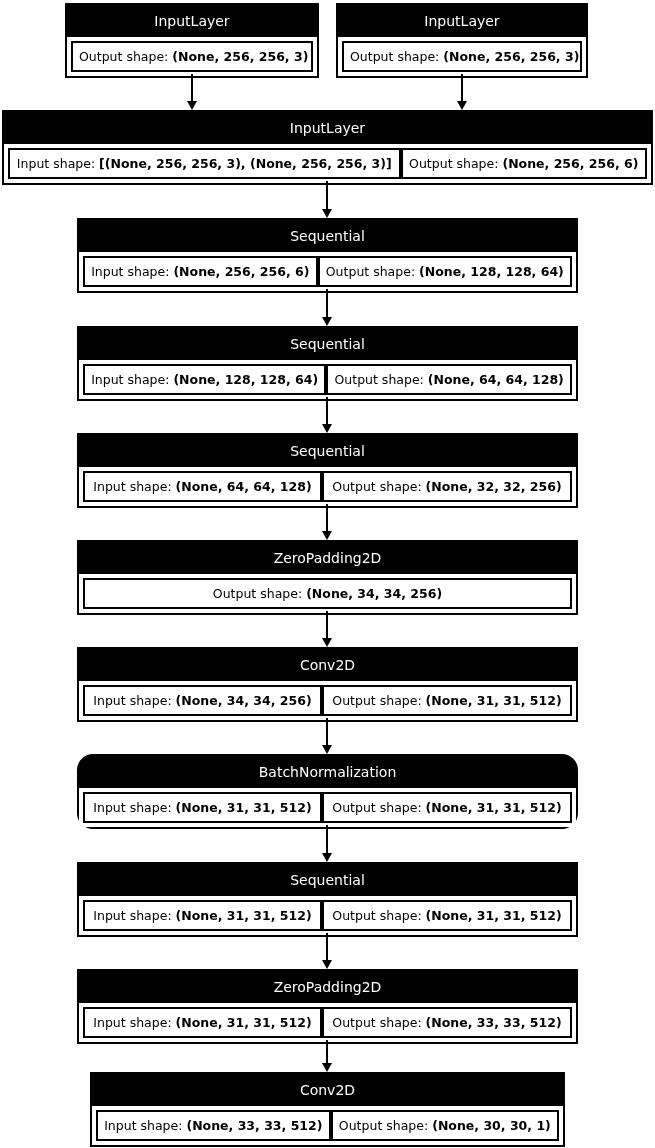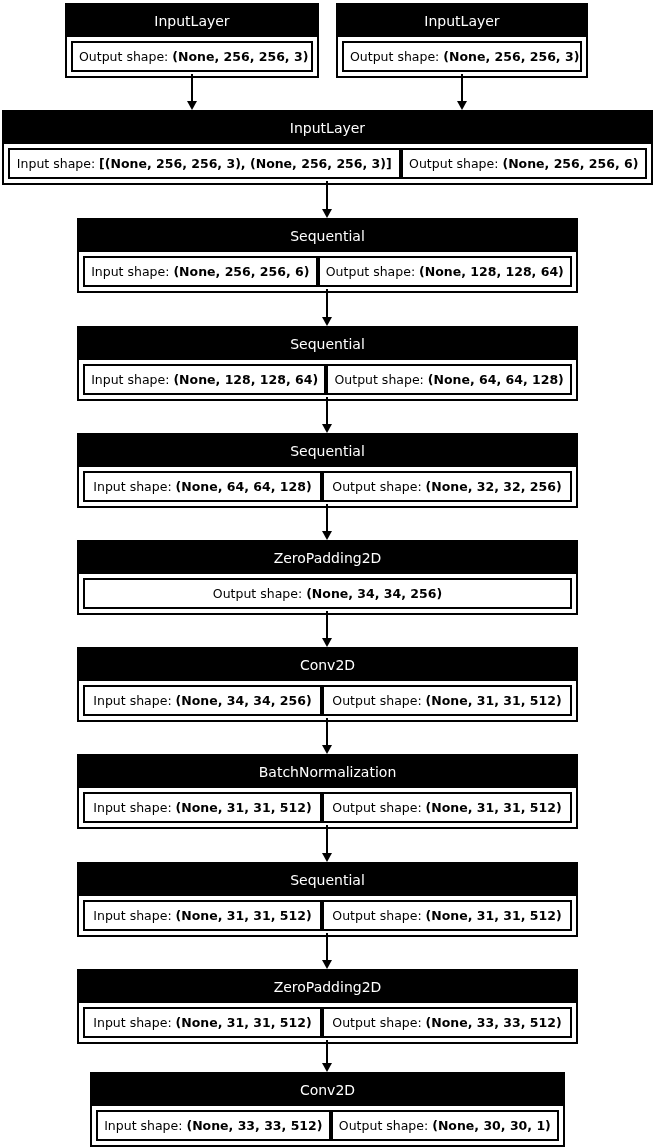--- a/index.html
+++ b/index.html
@@ -166,21 +166,21 @@
       <div class="cell"><span>Input shape: </span><span class="val">(None, 34, 34, 256)</span></div>
       <div class="cell"><span>Output shape: </span><span class="val">(None, 31, 31, 512)</span></div>
     </div>
   </div>
 
   <div class="arrow" style="left:321px; top:718px; height:36px;">
     <div class="line"></div>
       <div class="head"></div>
   </div>
 
-  <div class="node" style="left:77px; top:754px; width:501px;">
+  <div class="node" style="left:77px; top:754px; width:501px;border-radius:16px;">
     <div class="node-header">BatchNormalization</div>
     <div class="node-body">
       <div class="cell"><span>Input shape: </span><span class="val">(None, 31, 31, 512)</span></div>
       <div class="cell"><span>Output shape: </span><span class="val">(None, 31, 31, 512)</span></div>
     </div>
   </div>
 
   <div class="arrow" style="left:321px; top:825px; height:37px;">
     <div class="line"></div>
       <div class="head"></div>

